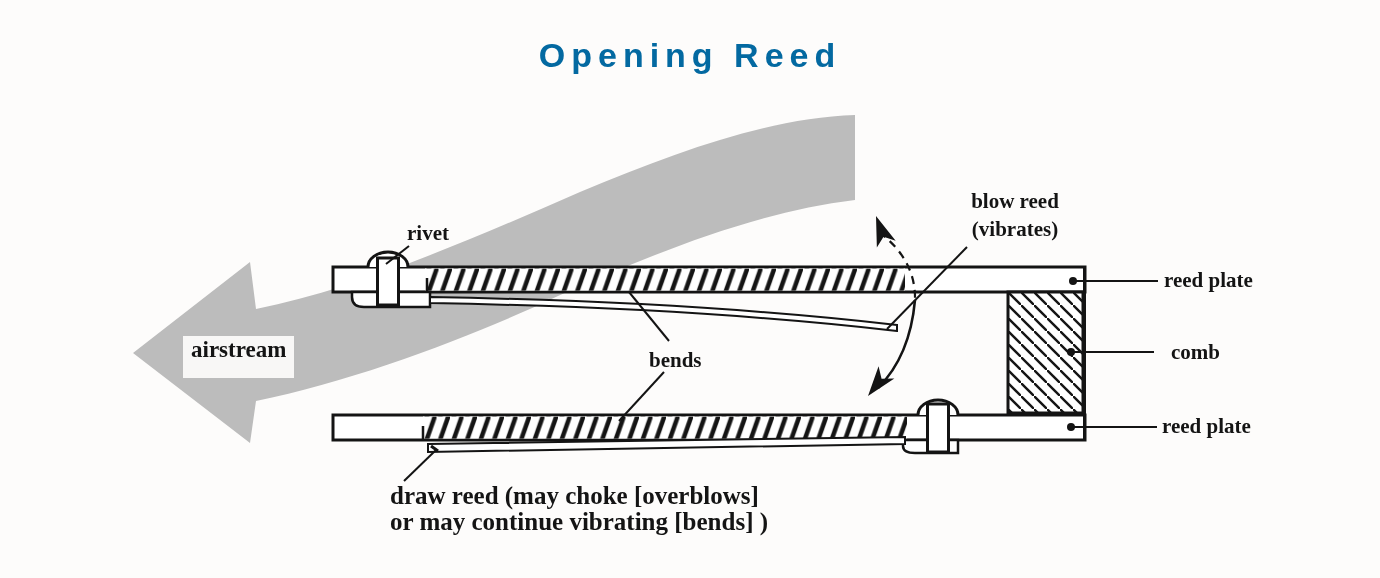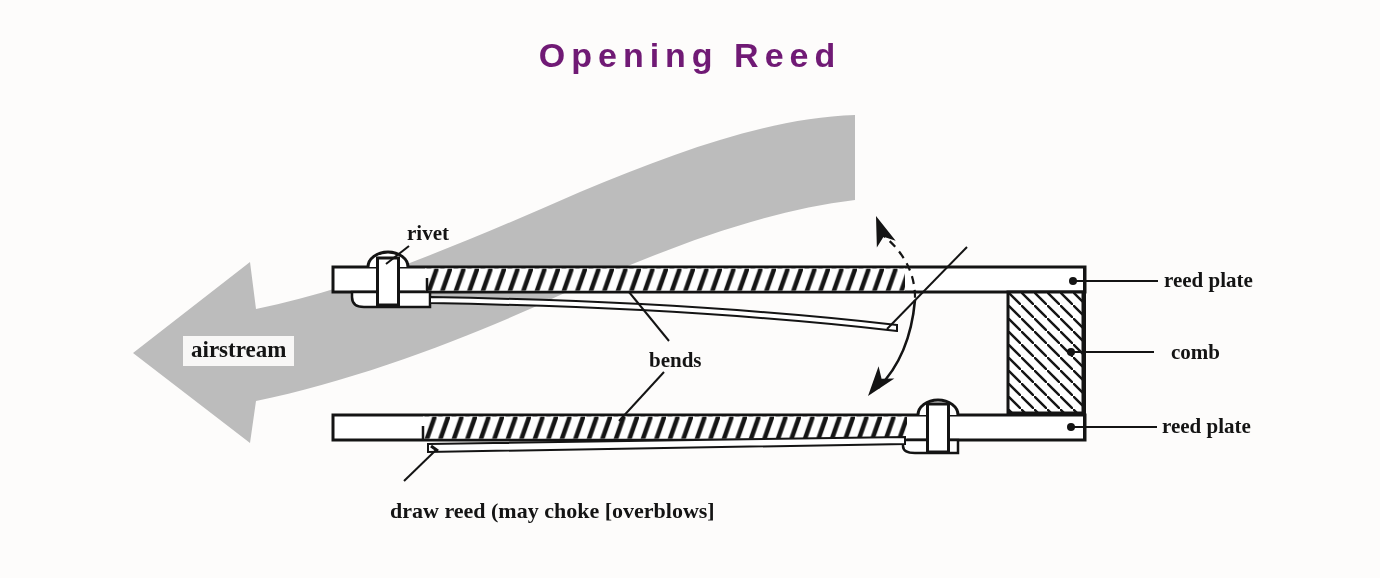--- a/index.html
+++ b/index.html
@@ -10,42 +10,42 @@
     color:#141414;
     overflow:hidden;
   }
   .canvas{position:relative;width:1380px;height:578px;background:#fdfcfb;}
   .canvas > svg{position:absolute;left:0;top:0;}
   .page-title{
     position:absolute;left:0;top:36px;width:1380px;
     text-align:center;
     font-family:"Liberation Sans", sans-serif;
     font-weight:700;font-size:34px;letter-spacing:6px;
-    color:#701a75;
+    color:#0369a1;
   }
   .lbl{
     position:absolute;
     font-size:21px;font-weight:600;line-height:26px;
     white-space:nowrap;color:#141414;
   }
   .lbl-rivet{left:407px;top:220px;}
   .lbl-blowreed{left:950px;top:187px;width:130px;text-align:center;line-height:28px;}
   .lbl-blowreed span{display:block;}
   .lbl-airstream{
     left:183px;top:336px;
     font-size:23px;font-weight:700;
-    background:#f8f7f6;padding:1px 8px 3px 8px;
+    background:#f8f7f6;padding:1px 8px 15px 8px;
   }
   .lbl-slot{left:649px;top:347px;}
   .lbl-reedplate-top{left:1164px;top:267px;}
   .lbl-comb{left:1160px;top:339px;margin-left:11px;}
   .lbl-reedplate-bottom{left:1162px;top:413px;}
   .lbl-drawreed{
-    left:390px;top:498px;
-    font-size:22px;font-weight:700;line-height:25.5px;font-family:Liberation Serif, serif;
+    left:390px;top:483px;
+    font-size:25px;font-weight:700;line-height:25.5px;font-family:Liberation Serif, serif;
   }
   .lbl-drawreed span{display:block;}
 </style>
 </head>
 <body>
 
 <div class="canvas">
 
   <svg width="1380" height="578" viewBox="0 0 1380 578">
     <defs>
@@ -130,28 +130,33 @@
       <circle cx="1073" cy="281" r="4" fill="#141414" stroke="none"></circle>
       <circle cx="1071" cy="352" r="4" fill="#141414" stroke="none"></circle>
       <circle cx="1071" cy="427" r="4" fill="#141414" stroke="none"></circle>
     </g>
   </svg>
 
   <div class="page-title">Opening Reed</div>
 
   <div class="lbl lbl-rivet">rivet</div>
 
+  <div class="lbl lbl-blowreed">
+    <span>blow reed</span>
+    <span>(vibrates)</span>
+  </div>
 
   <div class="lbl lbl-airstream">airstream</div>
 
   <div class="lbl lbl-slot">bends</div>
 
   <div class="lbl lbl-reedplate-top">reed plate</div>
 
   <div class="lbl lbl-comb">comb</div>
 
   <div class="lbl lbl-reedplate-bottom">reed plate</div>
 
   <div class="lbl lbl-drawreed">
     <span>draw reed (may choke [overblows]</span>
+    <span>or may continue vibrating [bends] )</span>
   </div>
 
 </div>
 
 </body></html>

